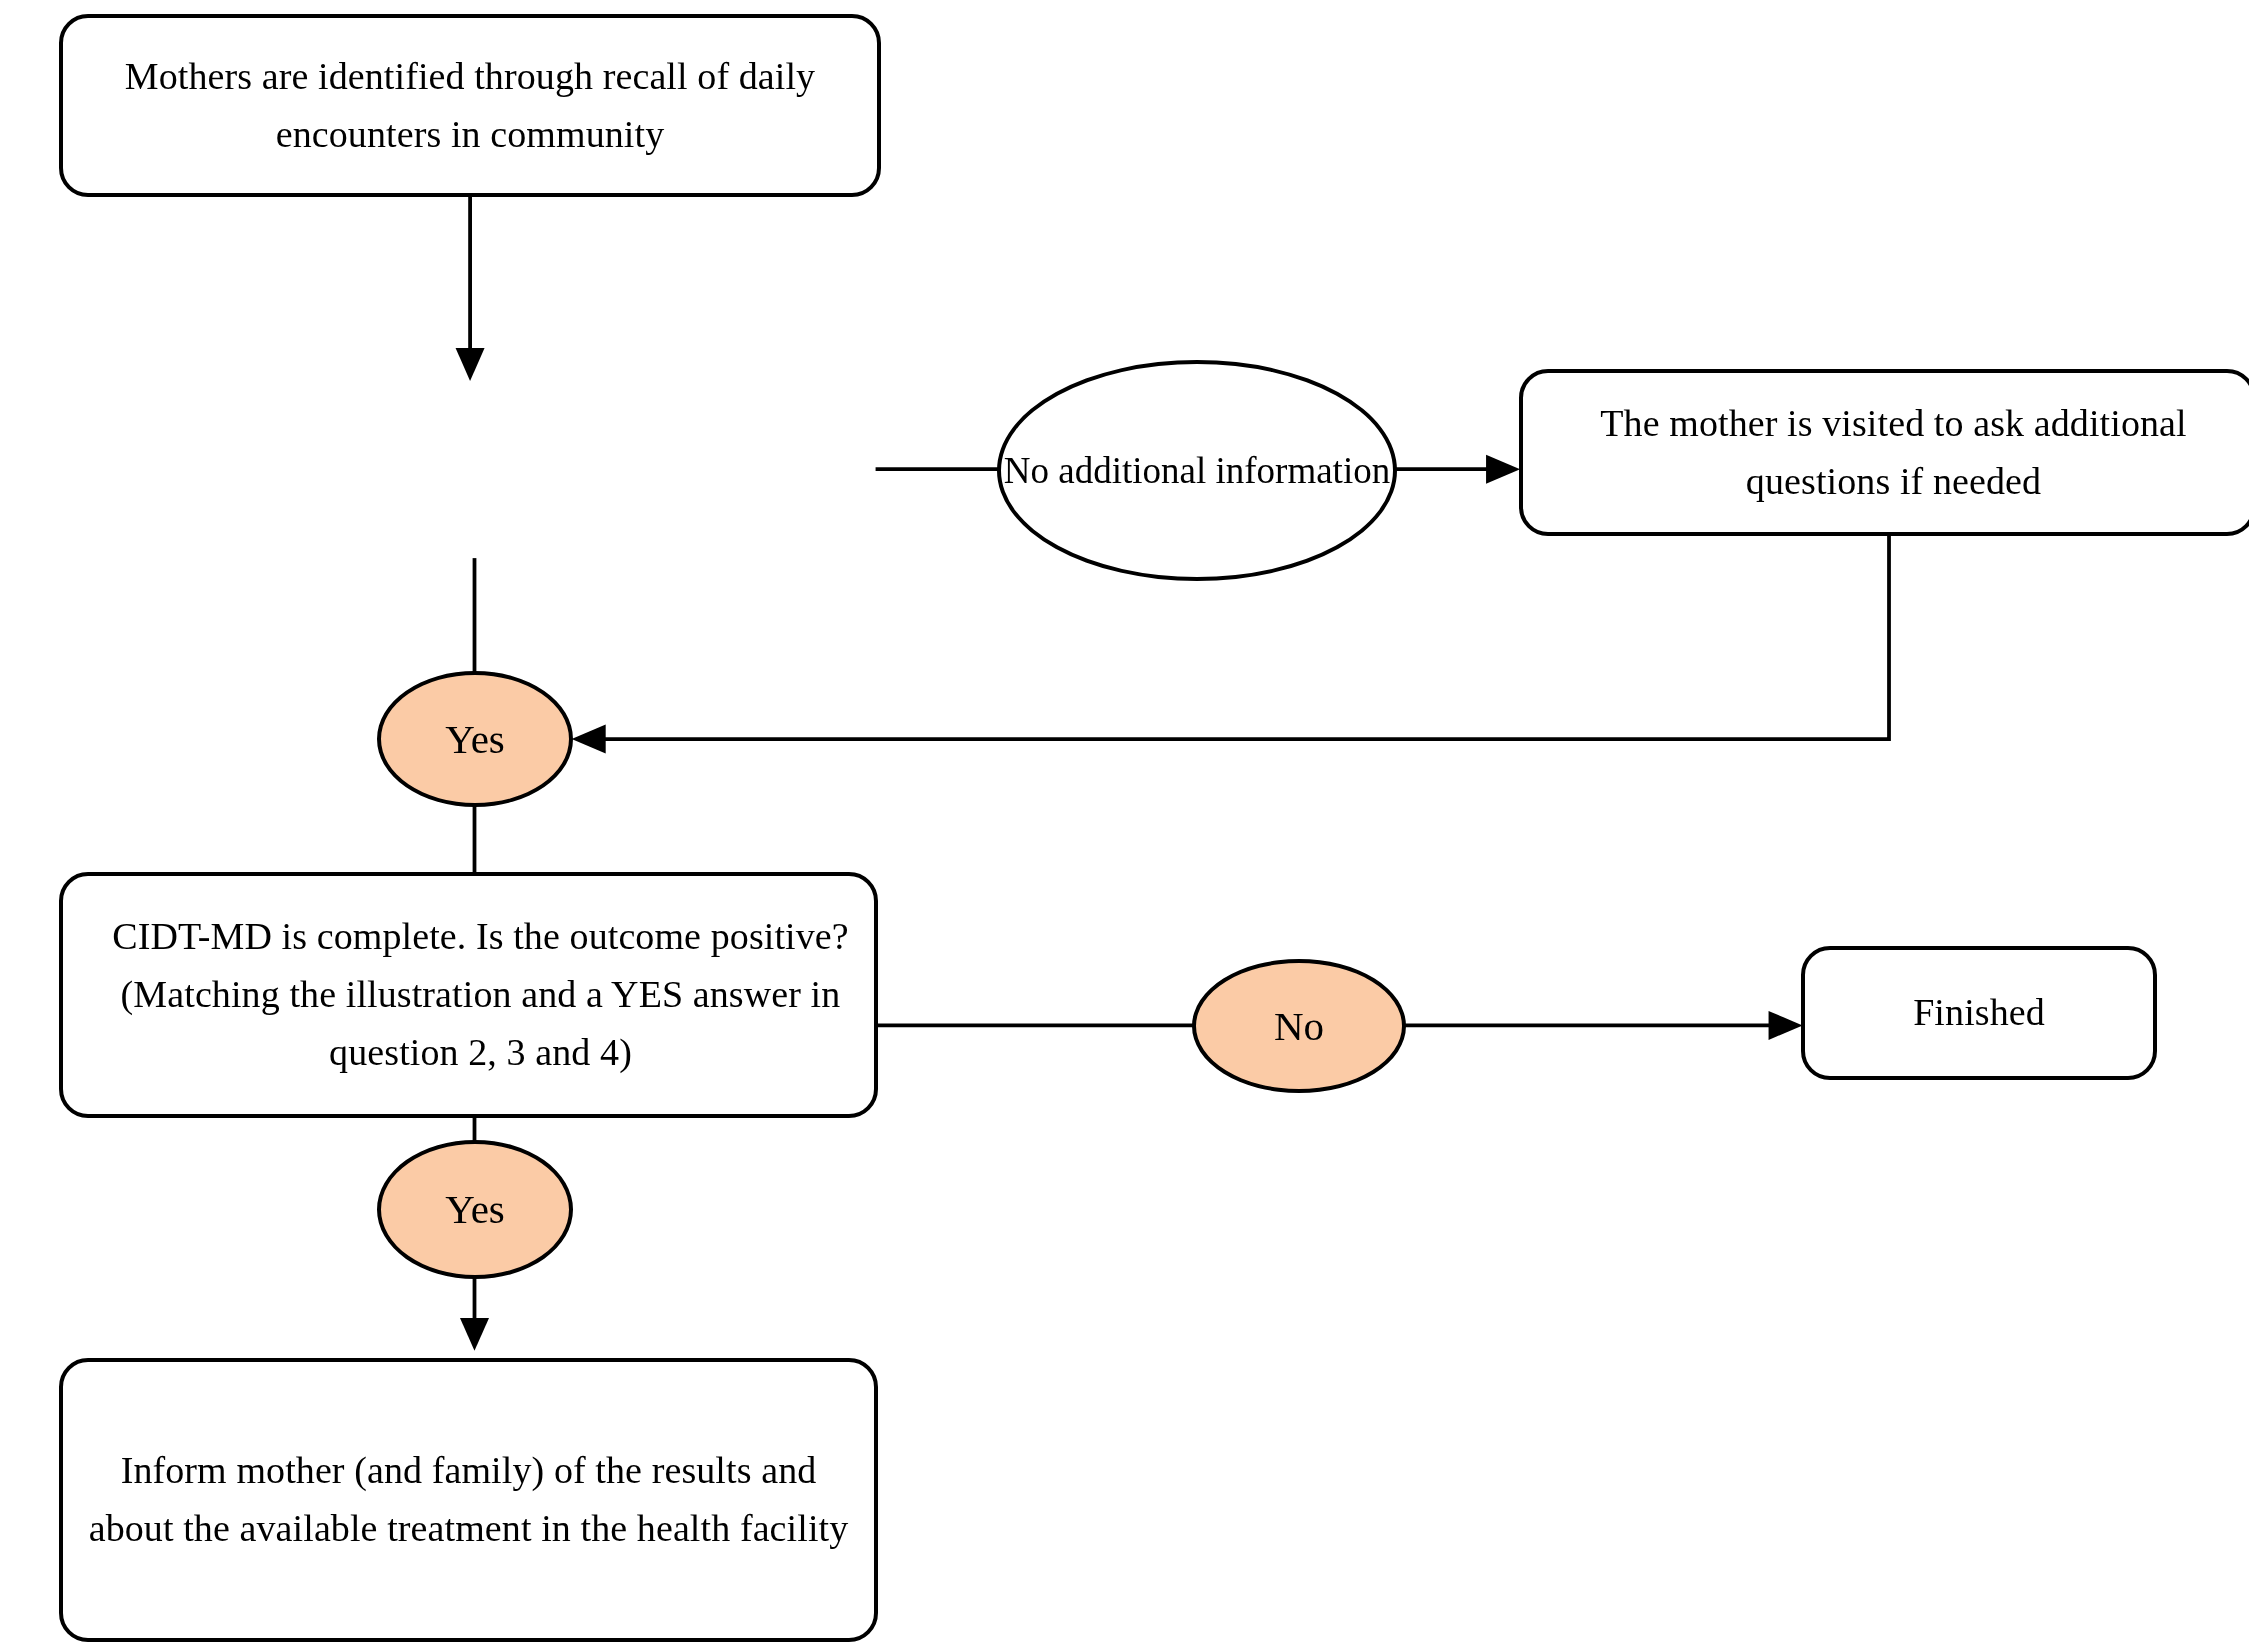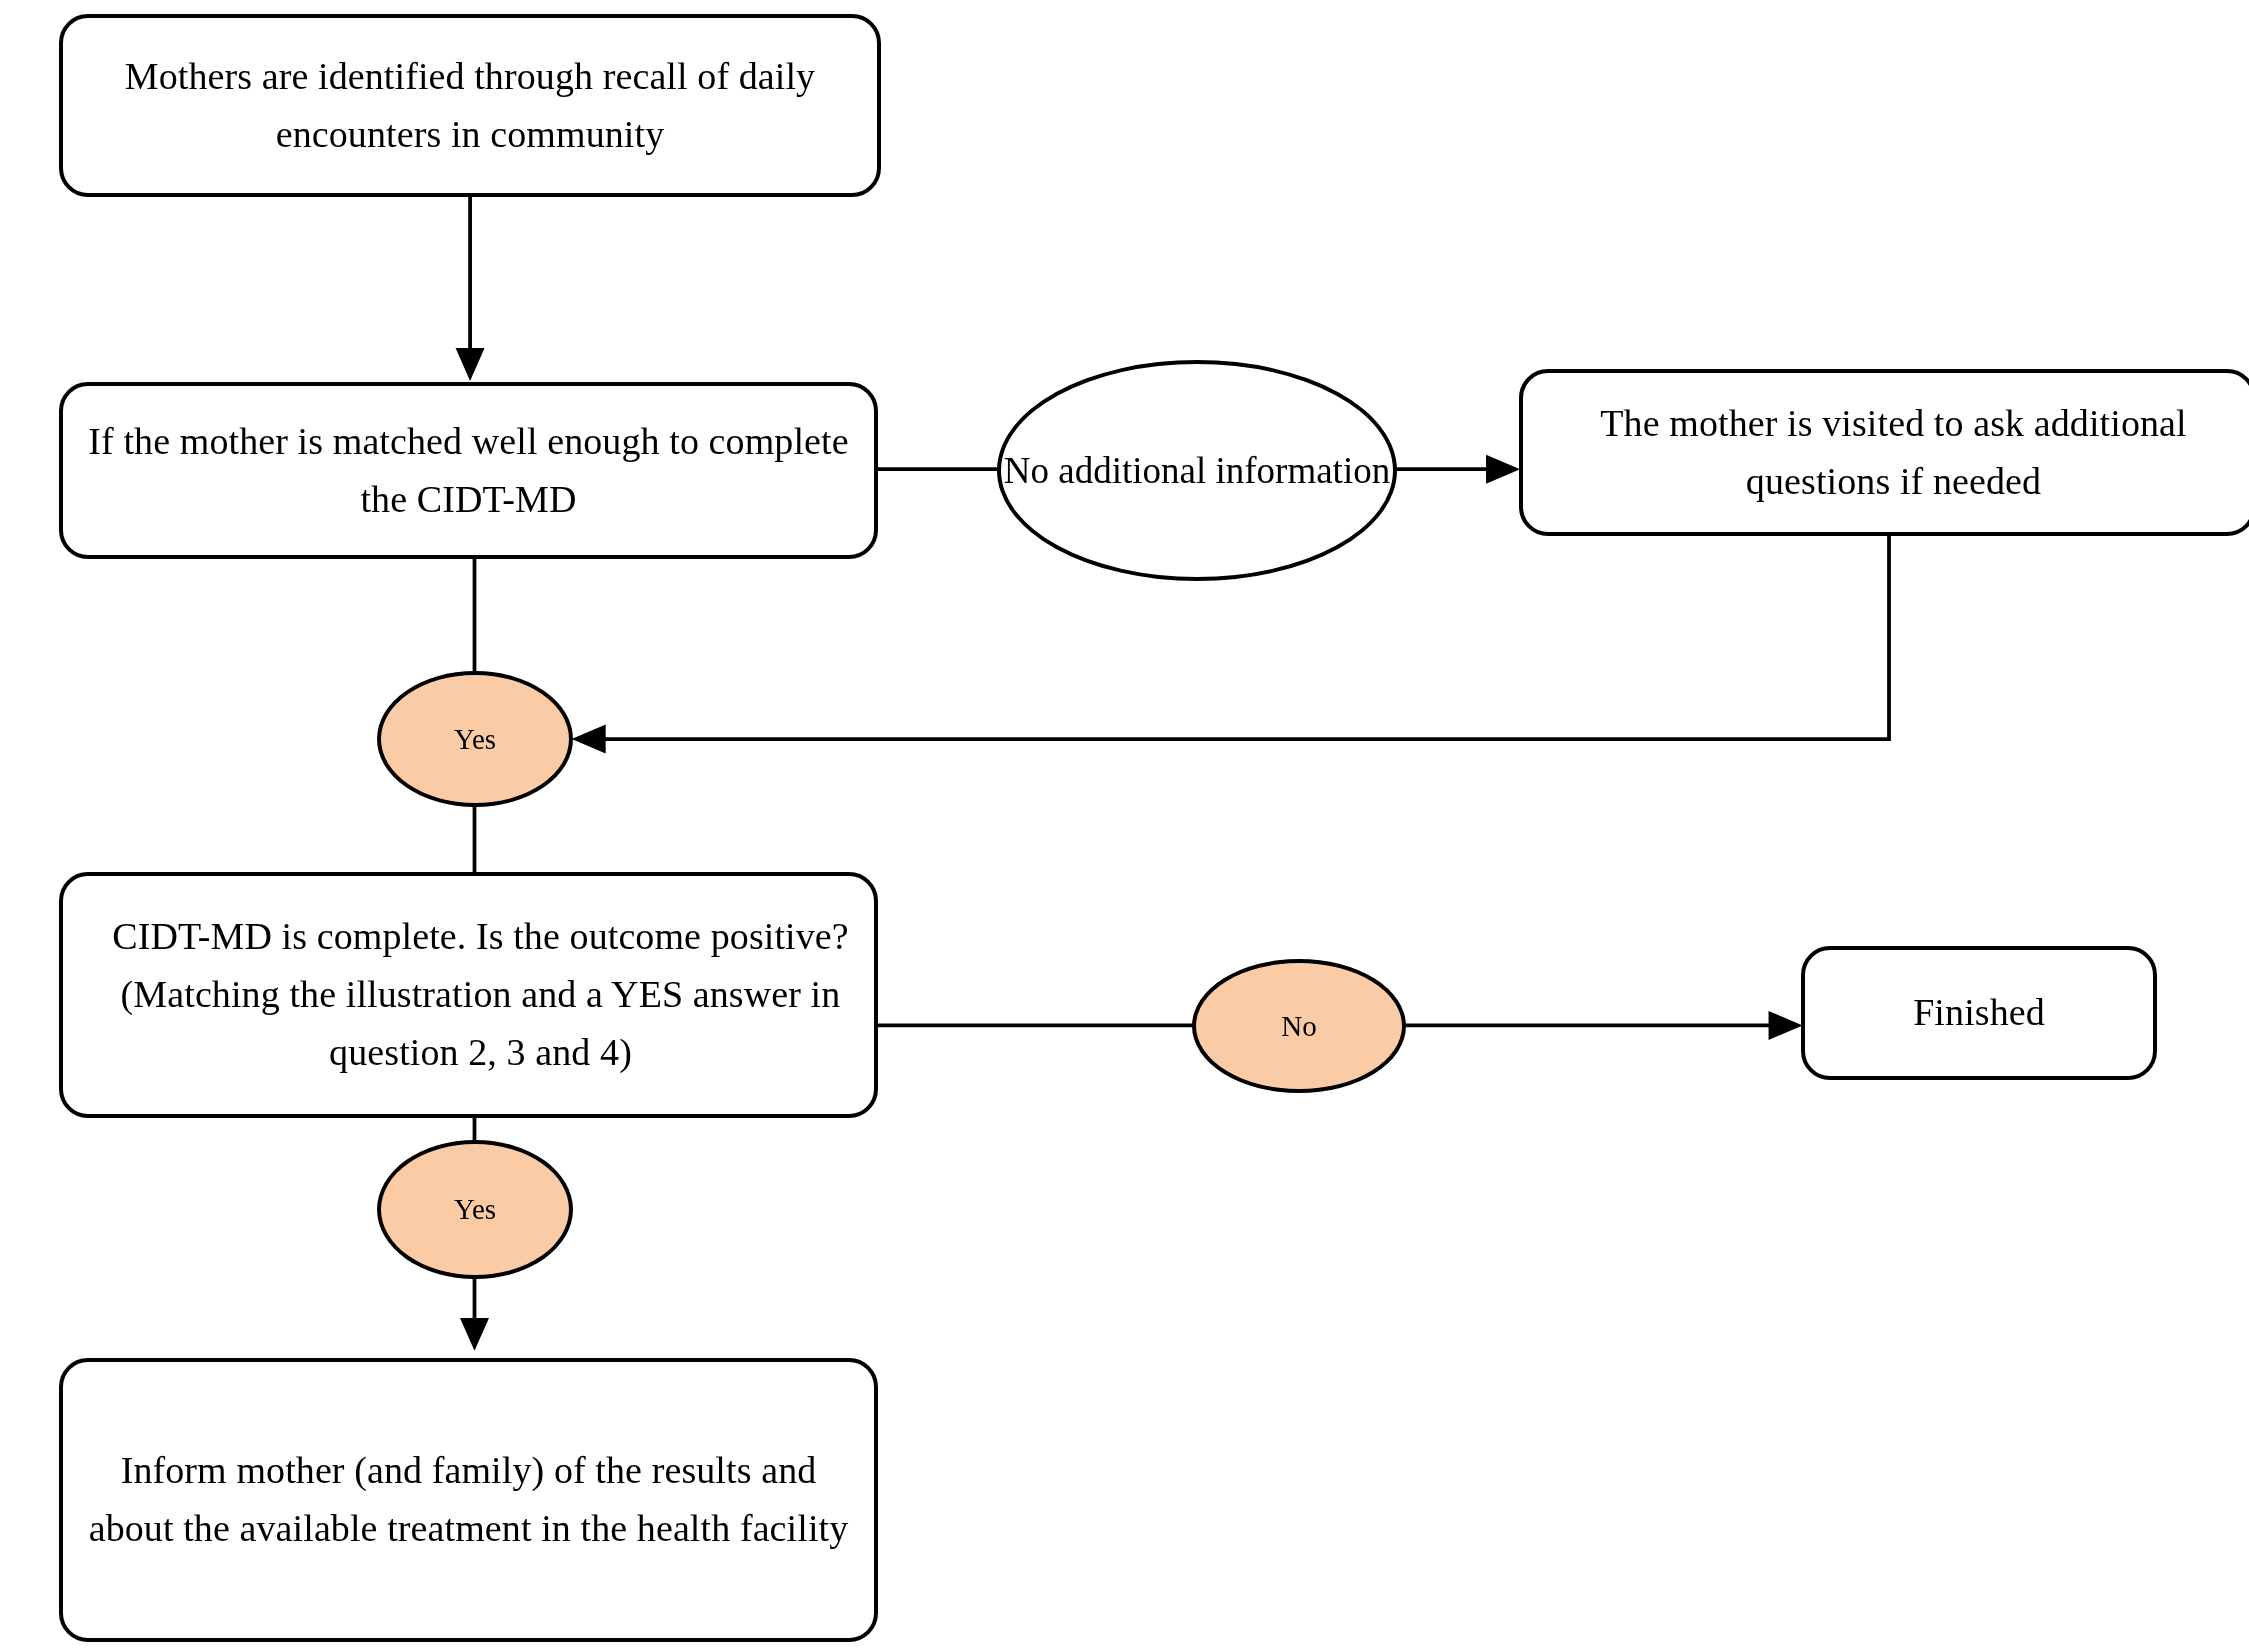--- a/index.html
+++ b/index.html
@@ -48,21 +48,21 @@
     border-radius:50%;
     background:#ffffff;
   }
   .ellipse .txt{
     display:block;
     width:100%;
     font-size:37px;
     line-height:1.38;
   }
   .ellipse.fill{ background:#FBCBA6; }
-  .ellipse.fill .txt{ font-size:29px;text-align:center; }
+  .ellipse.fill .txt{ font-size:41px;text-align:center; }
 
   
   #node-identify   { left:59px;   top:14px;   width:822px; height:183px;align-items:center; }
   #node-match      { left:59px;   top:382px;  width:819px; height:177px; }
   #node-noinfo     { left:997px; top:360px;  width:400px;  height:221px; }
   #node-visit      { left:1519px; top:369px;  width:737px; height:167px;padding-left:12px; }
   #node-yes1       { left:377px;  top:671px; width:196px;  height:136px; }
   #node-cidt       { left:59px;   top:872px; width:819px; height:246px;padding-left:24px; }
   #node-no         { left:1192px; top:959px; width:214px;  height:134px; }
   #node-finished   { left:1801px; top:946px; width:356px;  height:134px; }
@@ -124,23 +124,20 @@
     <g>
       <line x1="752" y1="2022" x2="752" y2="2098" stroke="#000" stroke-width="6"></line>
       <polygon points="729,2090 775,2090 752,2142" fill="#000"></polygon>
     </g>
   </svg>
 
   <div class="node box" id="node-identify">
     <span class="txt">Mothers are identified through recall of daily encounters in community</span>
   </div>
 
-  <div class="node box" id="node-match">
-    <span class="txt">If the mother is matched well enough to complete the CIDT-MD</span>
-  </div>
 
   <div class="node ellipse" id="node-noinfo">
     <span class="txt">No additional information</span>
   </div>
 
   <div class="node box" id="node-visit">
     <span class="txt">The mother is visited to ask additional questions if needed</span>
   </div>
 
   <div class="node ellipse fill" id="node-yes1">

